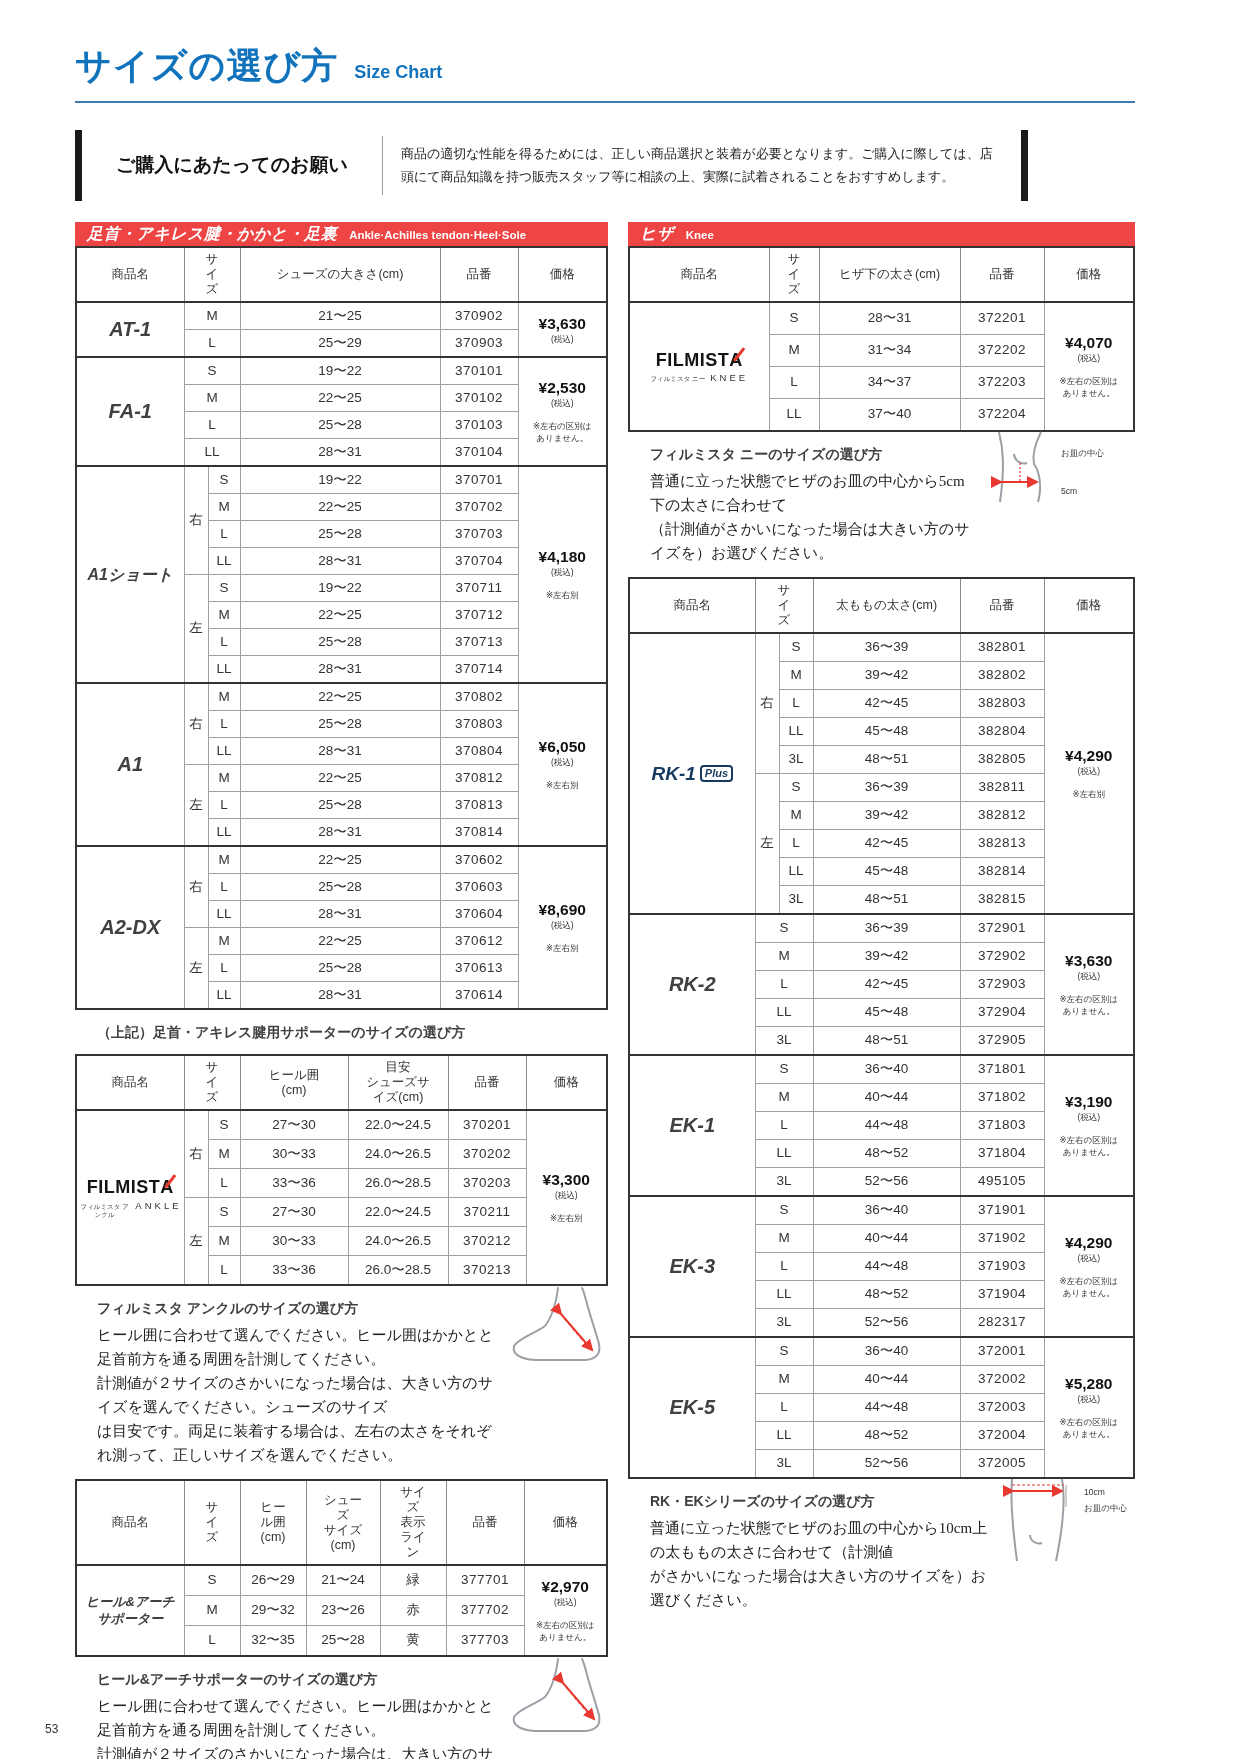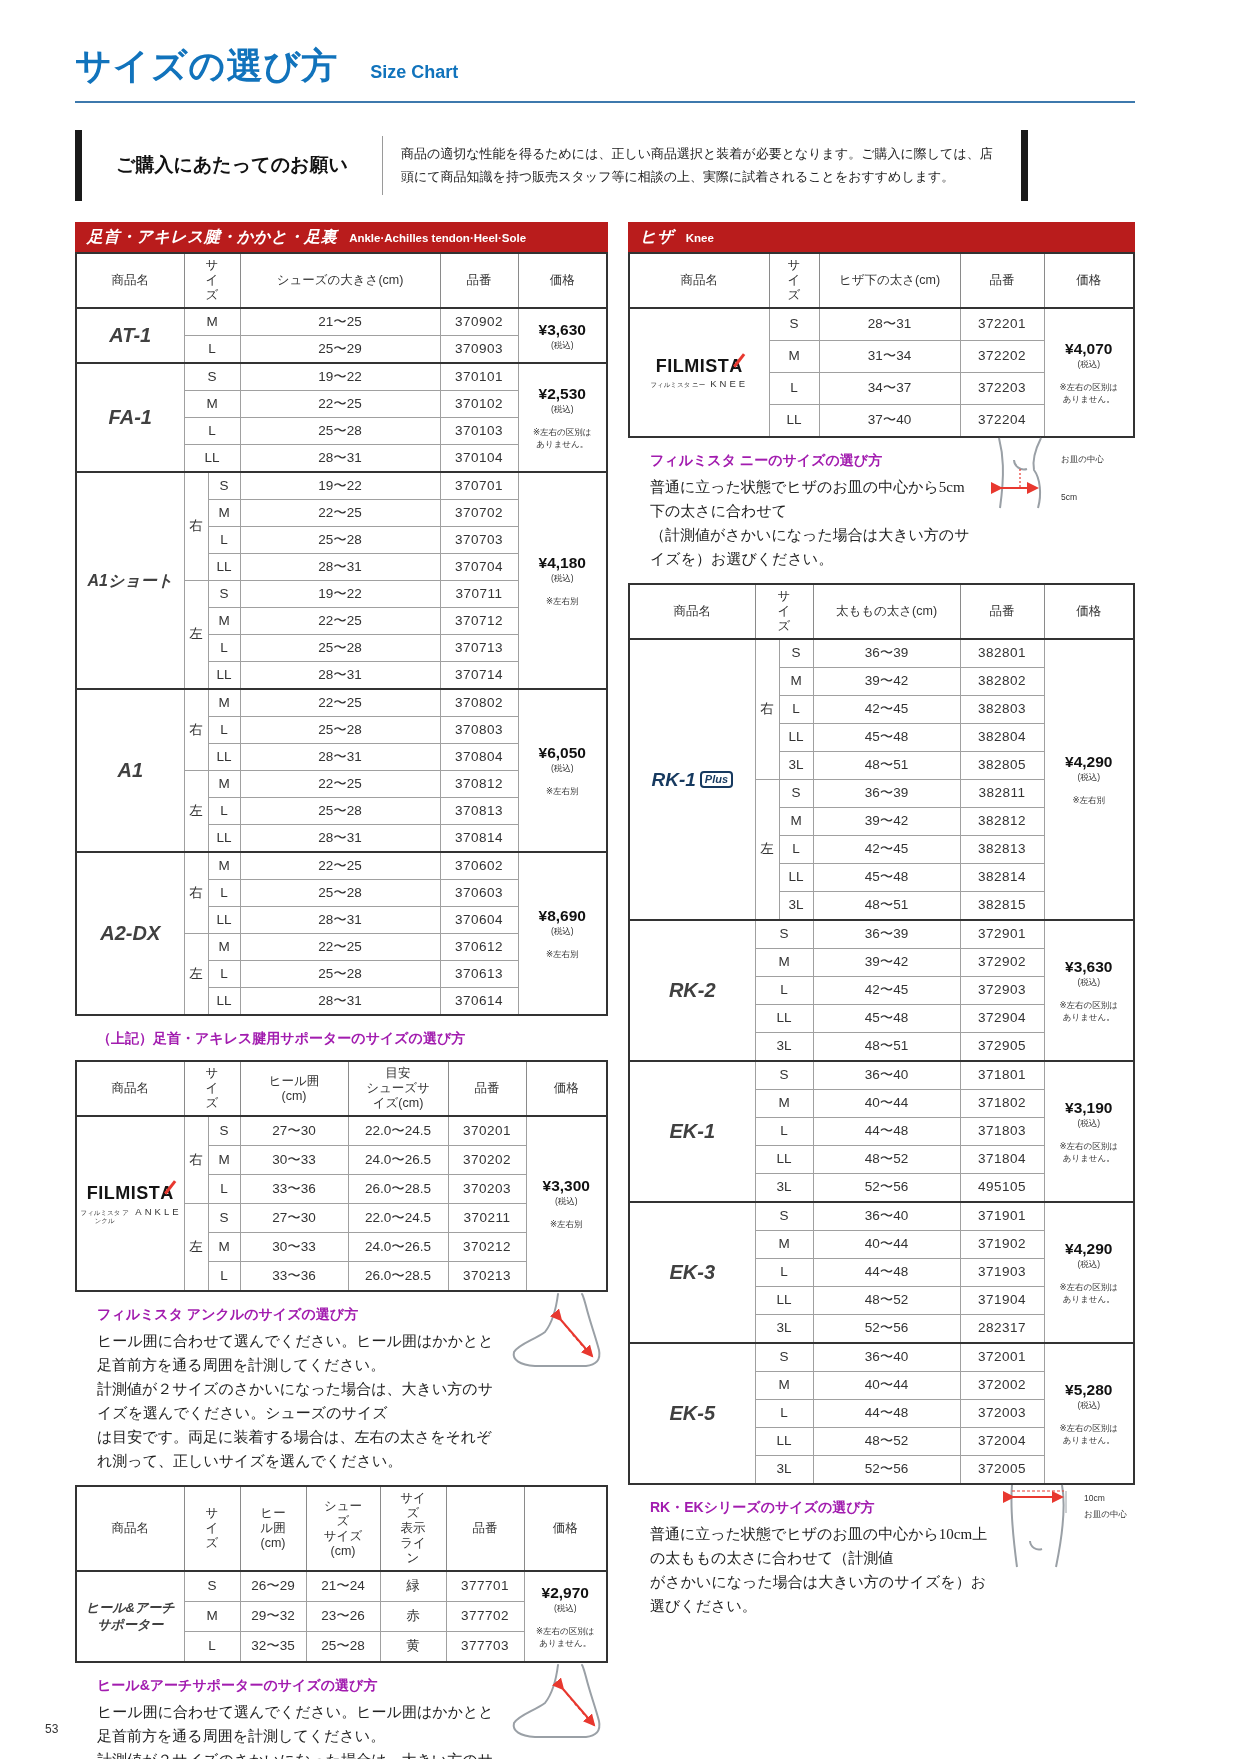--- a/index.html
+++ b/index.html
@@ -1,35 +1,35 @@
 <!DOCTYPE html>
 <html><head>
 <meta charset="utf-8">
 <style>
   html,body{margin:0;padding:0;background:#e9e9e9;}
   .page{position:relative;width:1240px;height:1759px;background:#ffffff;margin:0 auto;
         font-family:"Liberation Sans","DejaVu Sans",sans-serif;overflow:hidden;}
   
   .hdr{position:absolute;left:75px;top:42px;width:1060px;}
-  .hdr-row{display:flex;align-items:baseline;gap:32px;}
+  .hdr-row{display:flex;align-items:baseline;gap:16px;}
   .hdr-title{font-size:36px;font-weight:900;color:#1173bc;letter-spacing:1px;}
   .hdr-sub{font-size:18px;font-weight:bold;color:#1173bc;}
   .hdr-rule{margin-top:10px;height:2px;background:#3d79ad;}
   
   .notice{position:absolute;left:75px;top:130px;width:953px;display:flex;align-items:stretch;}
   .notice .vbar{width:7px;background:#1a1a1a;}
   .notice-head{width:300px;display:flex;align-items:center;justify-content:center;
                font-size:19px;font-weight:bold;color:#111;}
   .notice-div{width:1px;background:#9a9a9a;margin:6px 0;}
   .notice-body{flex:1;padding:12px 18px;font-size:13px;color:#222;line-height:1.8;}
   
   .col-left{position:absolute;left:75px;top:222px;width:533px;}
   .col-right{position:absolute;left:628px;top:222px;width:507px;}
   
-  .secbar{height:30px;background:#b91c1c;color:#fff;display:flex;align-items:center;padding:0 12px;box-sizing:border-box;}
+  .secbar{height:24px;background:#ef4444;color:#fff;display:flex;align-items:center;padding:0 12px;box-sizing:border-box;}
   .secbar .jp{font-size:16px;font-weight:bold;font-style:italic;letter-spacing:0.5px;}
   .secbar .en{font-size:11.5px;font-weight:bold;margin-left:12px;padding-top:2px;text-align:right;}
   
   table.sizetable{border-collapse:collapse;table-layout:fixed;width:100%;border:2px solid #333;background:#fff;}
   .sizetable th{font-size:12.5px;font-weight:normal;color:#333;padding:4px 17px;line-height:1.2;
                 border:1px solid #8a8a8a;border-bottom:2px solid #333;white-space:pre-line;text-align:center;}
   .sizetable td{border:1px solid #a0a0a0;font-size:13.5px;color:#333;text-align:center;
                 height:var(--rh,26px);padding:0 2px;line-height:1.25;}
   .sizetable tr.group-start td{border-top:2px solid #333;}
   .c-code{letter-spacing:0.5px;}
@@ -47,21 +47,21 @@
                  background:#e8382f;transform:rotate(-52deg);}
   .logo-sub{display:flex;gap:5px;justify-content:center;align-items:baseline;margin-top:1px;}
   .logo-sub .kana{font-size:6.5px;color:#444;}
   .logo-sub .en{font-size:9.5px;letter-spacing:3px;color:#333;}
   
   .rk-main{font-size:19px;font-weight:bold;font-style:italic;color:#16395f;}
   .rk-badge{display:inline-block;font-size:11px;font-weight:bold;font-style:italic;color:#16395f;
             border:2px solid #16395f;border-radius:4px;padding:0 3px;margin-left:4px;vertical-align:3px;}
   
   .note{margin:14px 0 12px 0;padding-left:22px;}
-  .note-h{font-size:14px;font-weight:bold;color:#a21caf;margin-bottom:5px;}
+  .note-h{font-size:14px;font-weight:bold;color:#404040;margin-bottom:5px;}
   .note-b{font-size:15px;color:#222;line-height:1.6;white-space:pre-line;font-family:Liberation Serif, serif;}
   .note-flex{display:flex;justify-content:space-between;align-items:flex-start;gap:6px;}
   .note-text{flex:1;}
   .illus{position:relative;flex:0 0 auto;margin-top:-16px;}
   .illus-label{position:absolute;font-size:8.5px;color:#333;white-space:nowrap;}
   
   .pageno{position:absolute;left:45px;top:1722px;font-size:12px;color:#333;}
 </style>
 </head>
 <body>

